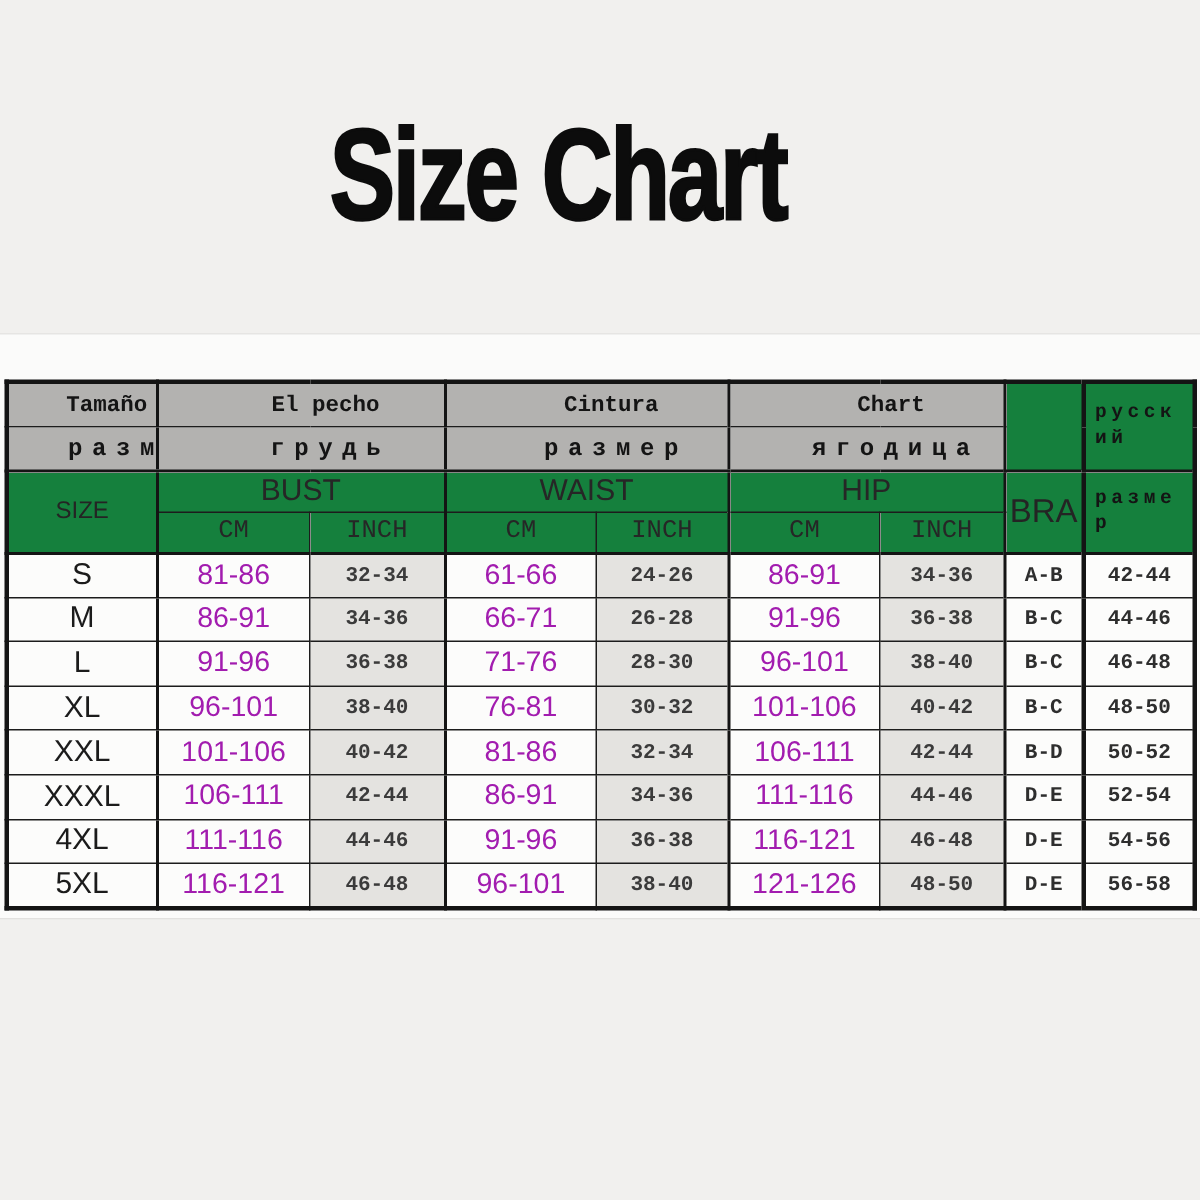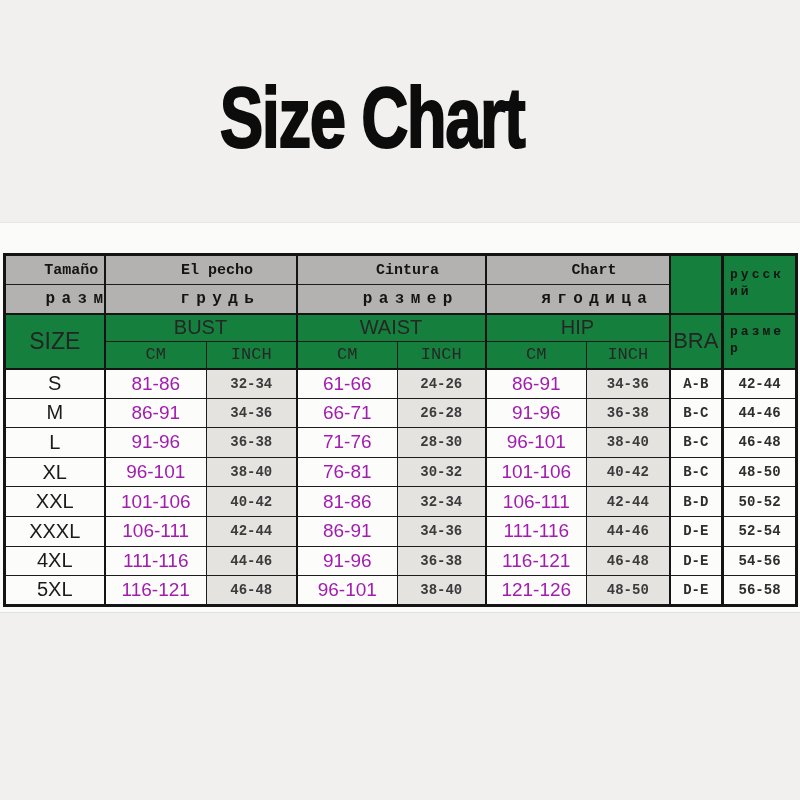--- a/index.html
+++ b/index.html
@@ -44,21 +44,21 @@
     color: #1d1d1d;
   }
   
   .mono { font-family: "Liberation Mono", "DejaVu Sans Mono", monospace; font-weight: bold; padding-left: 33px; }
   
   .hd  { background: #b3b2b0; }   
   .hl  { background: #15803d; }   
   
   .es   { font-size: 15px; color: #141414; }
   .ru   { font-size: 16px; letter-spacing: 0.40em; text-indent: 0.40em; color: #141414; }
-  .size-lbl { font-size: 23px; color: #242424; }
+  .size-lbl { font-size: 16px; color: #242424; }
   .grp  { font-size: 20px; color: #262626; }
   .unit { font-size: 17px; color: #262626; font-family: Liberation Mono, monospace; }
   .bra-lbl { font-size: 22px; color: #242424; }
   .corner {
     font-size: 13px; letter-spacing: 3px;
     text-align: left; padding: 2px 6px;
     word-break: break-all; line-height: 1.3;
     color: #141414;
   }
   

